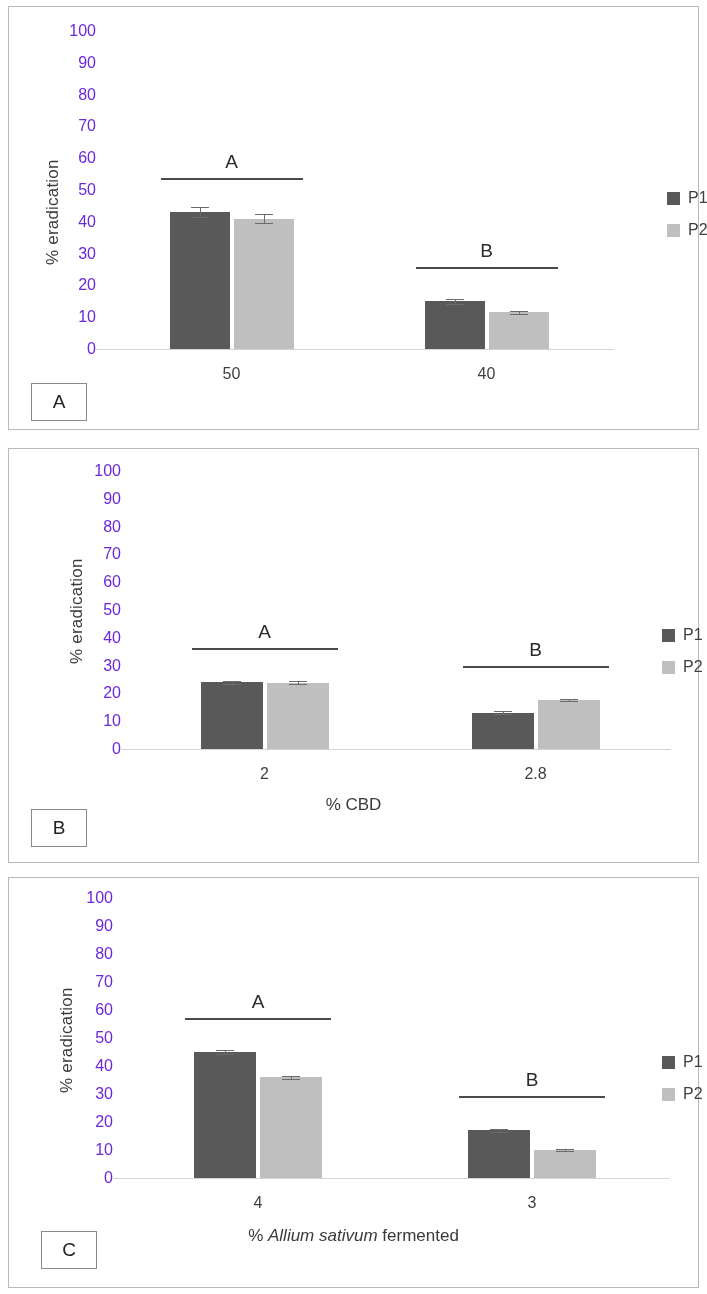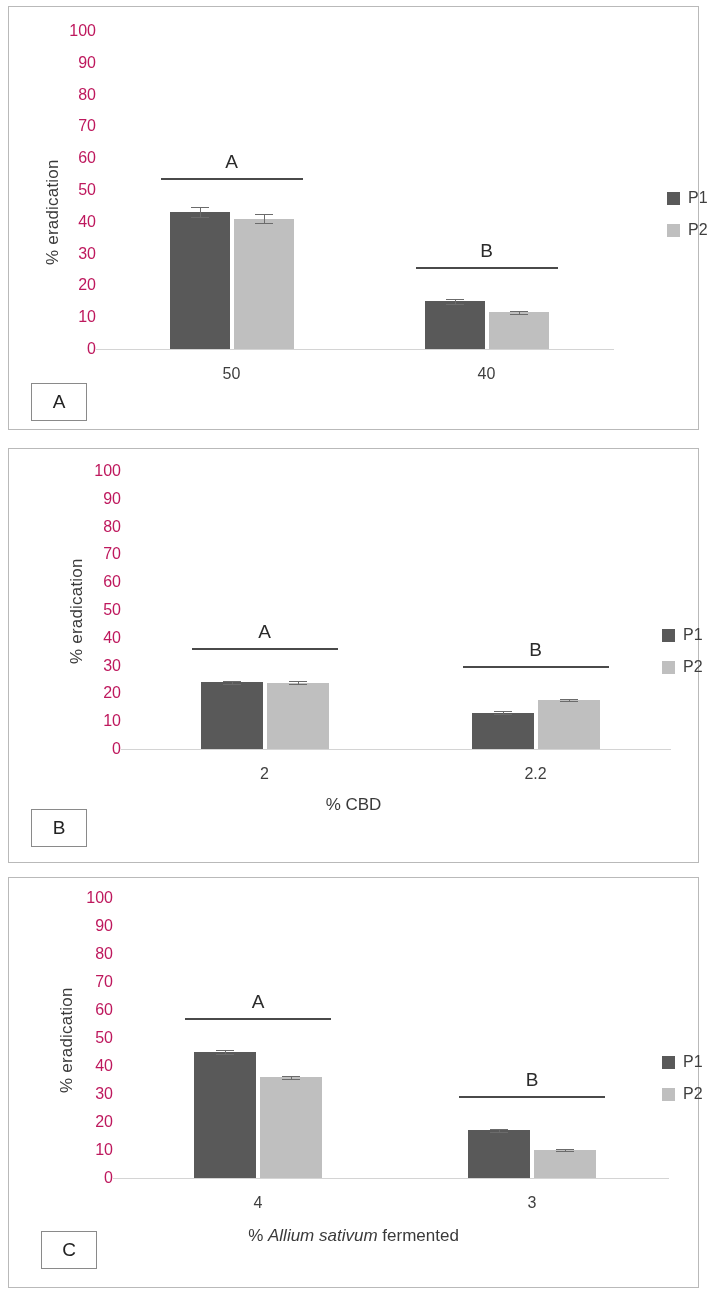--- a/index.html
+++ b/index.html
@@ -39,21 +39,21 @@
     font-size: 17px;
     color: #3a3a3a;
     white-space: nowrap;
     letter-spacing: .2px;
   }
   .ytick {
     position: absolute;
     right: 0;
     text-align: right;
     font-size: 16px;
-    color: #be185d;
+    color: #6d28d9;
     line-height: 1;
     transform: translateY(-50%);
   }
   .axis-line {
     position: absolute;
     height: 1px;
     background: #d4d4d4;
   }
   .bar {
     position: absolute;
@@ -215,21 +215,21 @@
         <div class="group-line" style="left: 182.5px; top: 199.28px; width: 146px;"></div>
         <div class="group-letter" style="left: 255.5px; top: 172.28px;">A</div>
         <div class="bar p1" style="left: 462.5px; top: 263.86px; width: 62px; height: 36.14px;"></div>
         <div class="errbar" style="left: 493.5px; top: 262.47px; height: 2.78px;"></div>
         <div class="errcap" style="left: 484.5px; top: 262.47px; width: 18px;"></div>
         <div class="errcap" style="left: 484.5px; top: 265.25px; width: 18px;"></div>
         <div class="bar p2" style="left: 528.5px; top: 251.35px; width: 62px; height: 48.65px;"></div>
         <div class="errbar" style="left: 559.5px; top: 250.238px; height: 2.224px;"></div>
         <div class="errcap" style="left: 550.5px; top: 250.238px; width: 18px;"></div>
         <div class="errcap" style="left: 550.5px; top: 252.462px; width: 18px;"></div>
-        <div class="xtick" style="left: 526.5px; top: 316px;">2.2</div>
+        <div class="xtick" style="left: 526.5px; top: 316px;">2.8</div>
         <div class="group-line" style="left: 453.5px; top: 217.35px; width: 146px;"></div>
         <div class="group-letter" style="left: 526.5px; top: 190.35px;">B</div>
         <div class="xlabel" style="top: 346px; left: 0px;">% CBD</div>
         <div class="legend" style="left: 613px; top: 178px;">
           <div class="legend-row">
             <span class="legend-swatch p1"></span>
             <span class="legend-text">P1</span>
           </div>
           <div class="legend-row">
             <span class="legend-swatch p2"></span>

